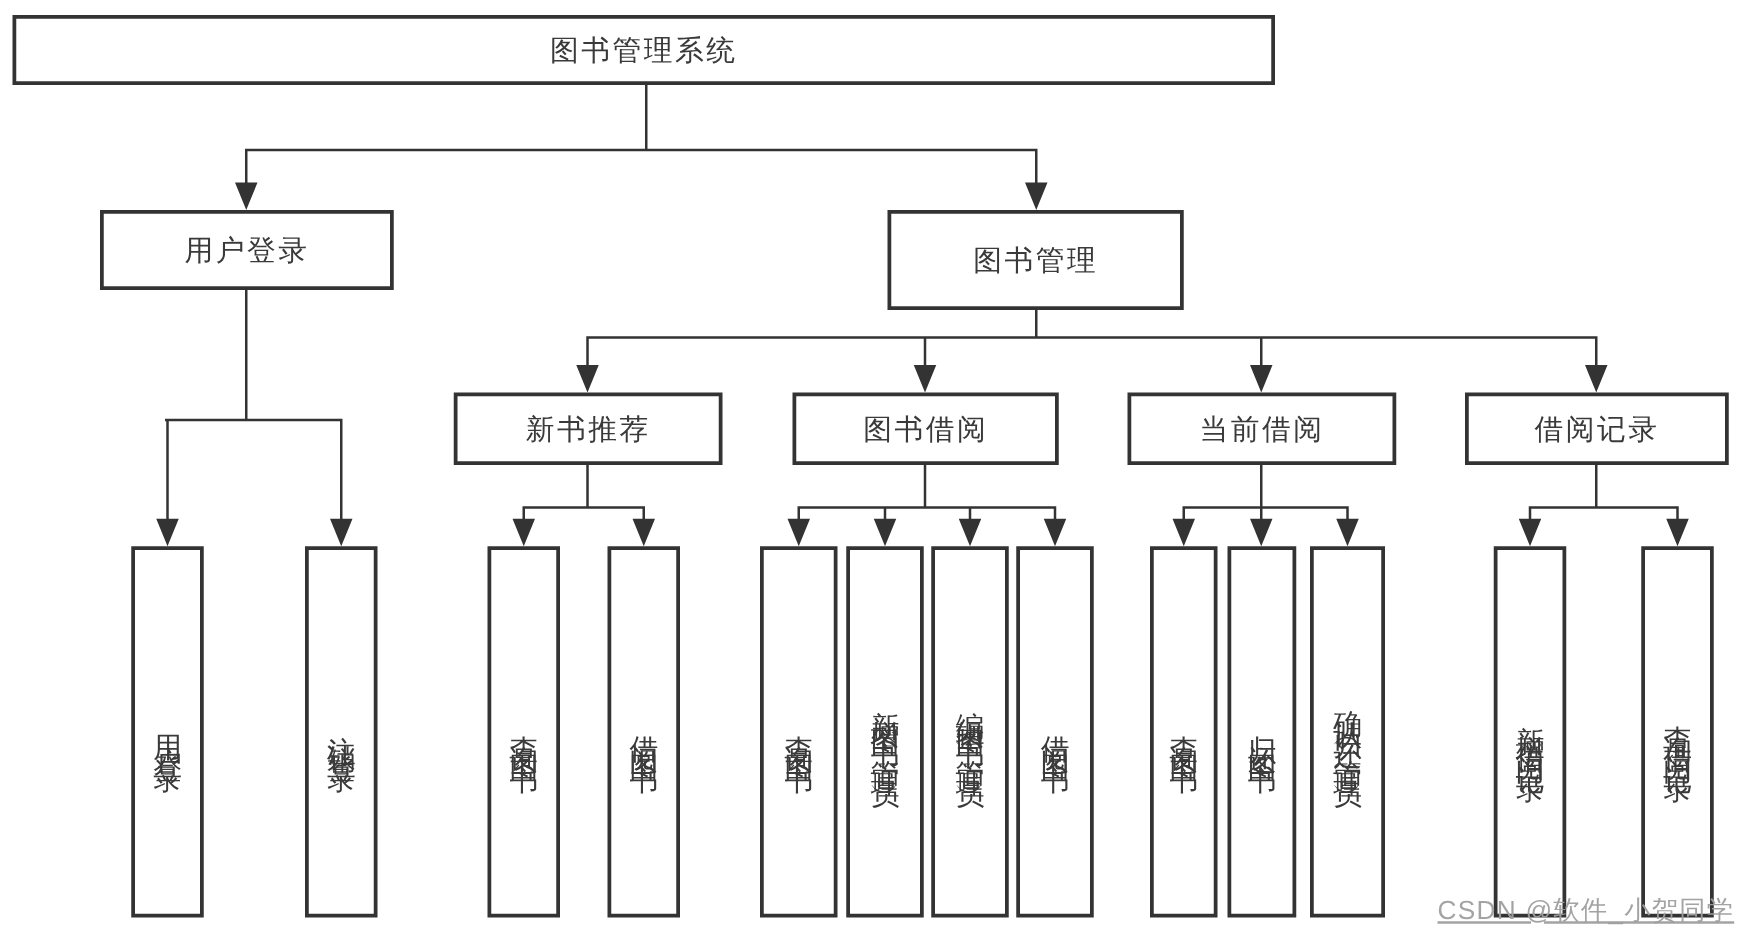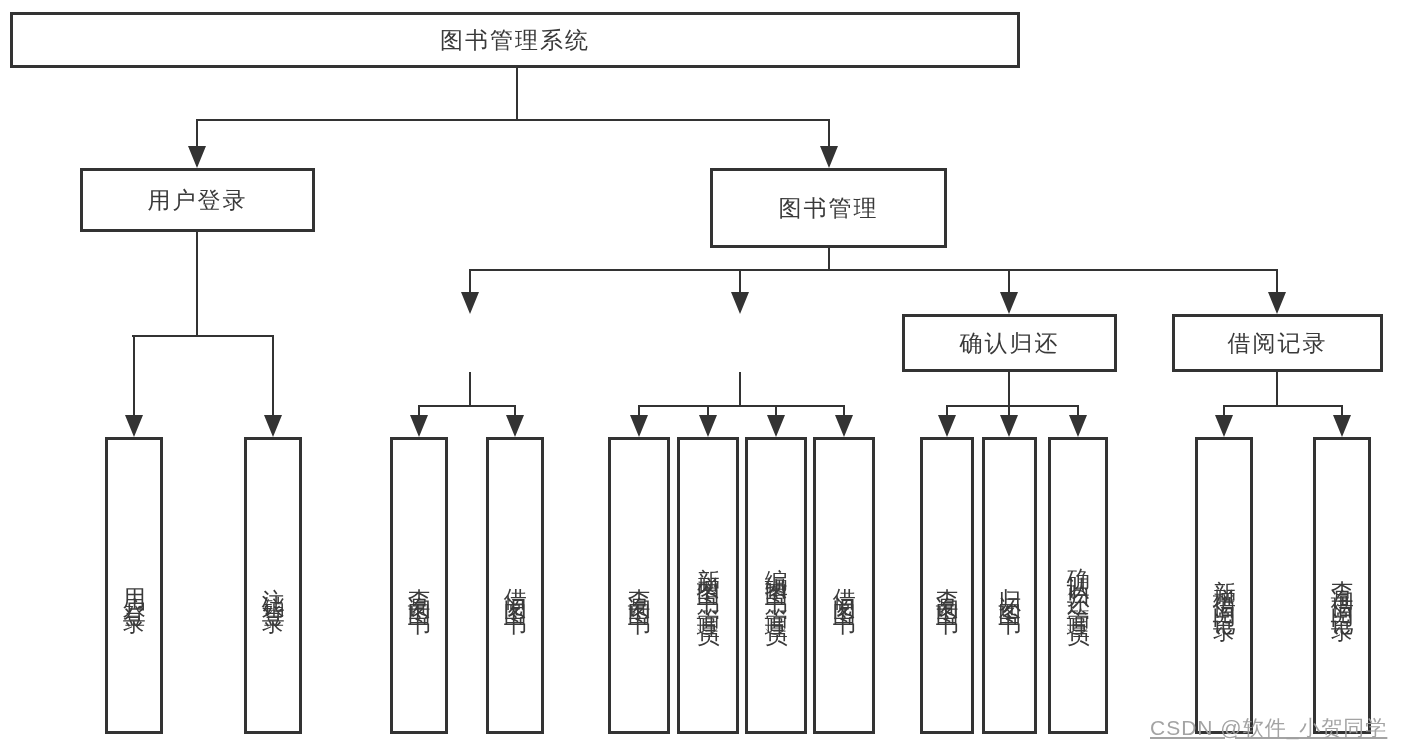--- a/index.html
+++ b/index.html
@@ -79,22 +79,28 @@
     <span>图书管理系统</span>
   </div>
 
   <div class="node h" style="left:80px;top:168px;width:235px;height:64px">
     <span>用户登录</span>
   </div>
   <div class="node h" style="left:710px;top:168px;width:237px;height:80px">
     <span>图书管理</span>
   </div>
 
+  <div class="node h" style="left:363px;top:314px;width:215px;height:58px">
+    <span>新书推荐</span>
+  </div>
+  <div class="node h" style="left:634px;top:314px;width:213px;height:58px">
+    <span>图书借阅</span>
+  </div>
   <div class="node h" style="left:902px;top:314px;width:215px;height:58px">
-    <span>确认归还</span>
+    <span>当前借阅</span>
   </div>
   <div class="node h" style="left:1172px;top:314px;width:211px;height:58px">
     <span>借阅记录</span>
   </div>
 
   <div class="node v" style="left:105px;top:437px;width:58px;height:297px">
     <span class="vtext">用户登录</span>
   </div>
   <div class="node v" style="left:244px;top:437px;width:58px;height:297px">
     <span class="vtext">注销登录</span>

